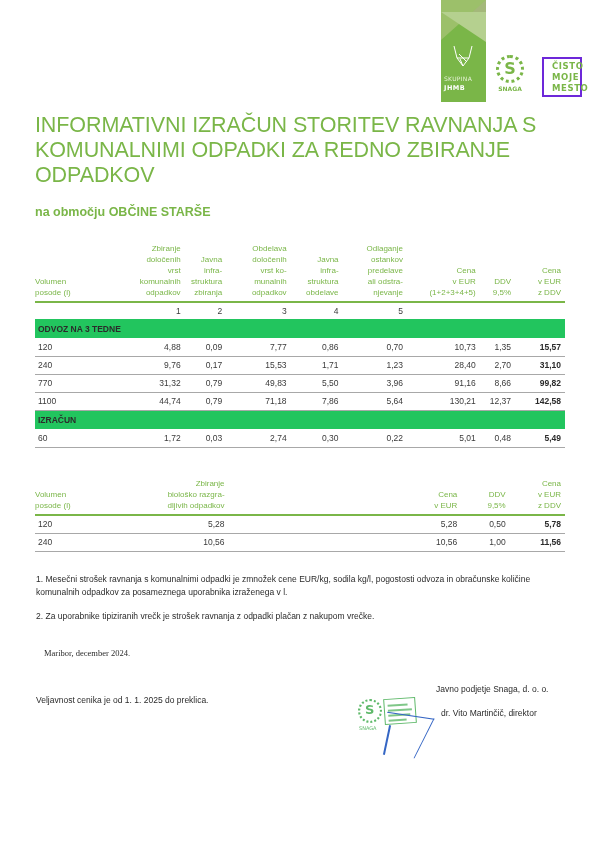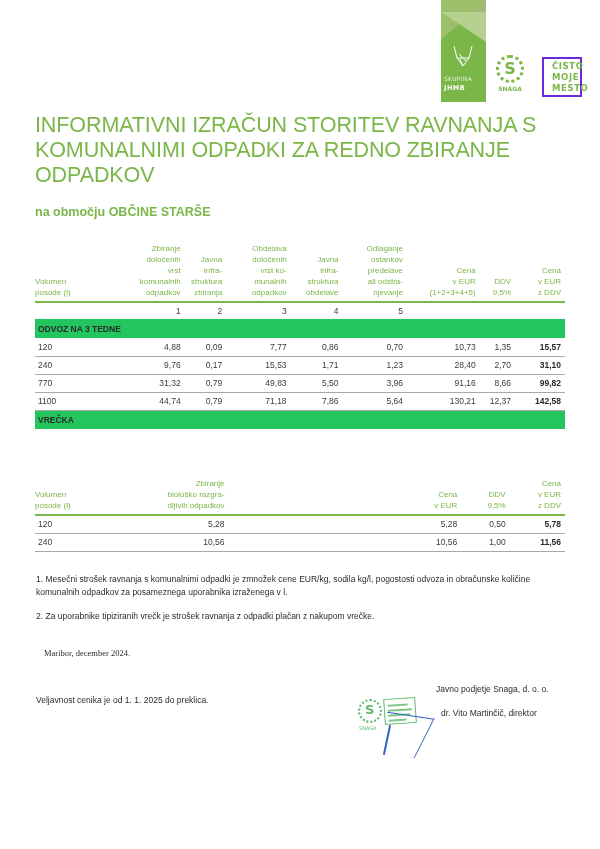--- a/index.html
+++ b/index.html
@@ -211,21 +211,32 @@
         <td>44,74</td>
         <td>0,79</td>
         <td>71,18</td>
         <td>7,86</td>
         <td>5,64</td>
         <td>130,21</td>
         <td>12,37</td>
         <td class="bold">142,58</td>
       </tr>
       <tr class="section">
-        <td colspan="9">VREČKA</td>
+        <td colspan="9">IZRAČUN</td>
+      </tr>
+      <tr>
+        <td class="left">60</td>
+        <td>1,72</td>
+        <td>0,03</td>
+        <td>2,74</td>
+        <td>0,30</td>
+        <td>0,22</td>
+        <td>5,01</td>
+        <td>0,48</td>
+        <td class="bold">5,49</td>
       </tr>
     </tbody>
 </table>
 
 <table class="t2">
   <colgroup>
     <col style="width:72px">
       <col style="width:96px">
       <col style="width:202px">
       <col style="width:42px">

